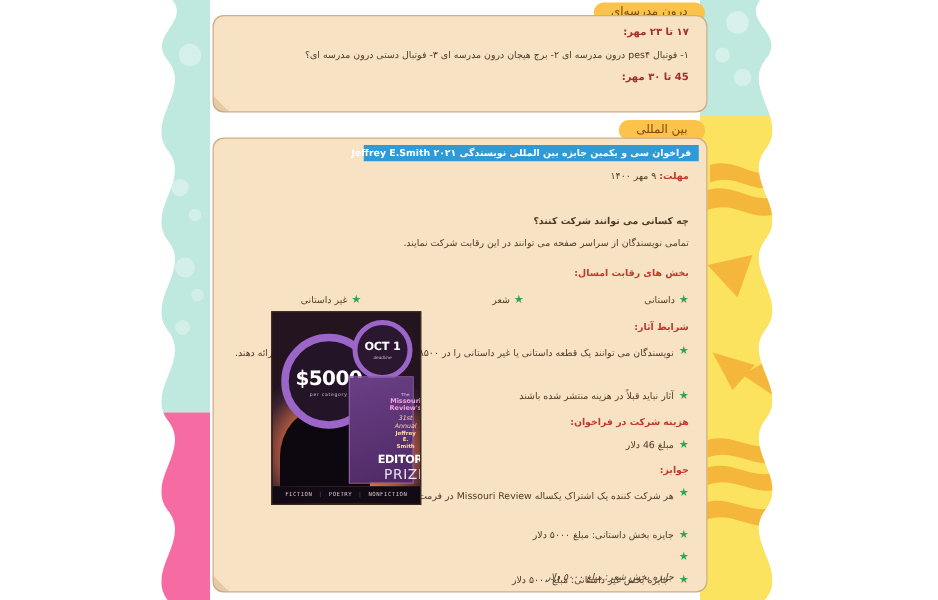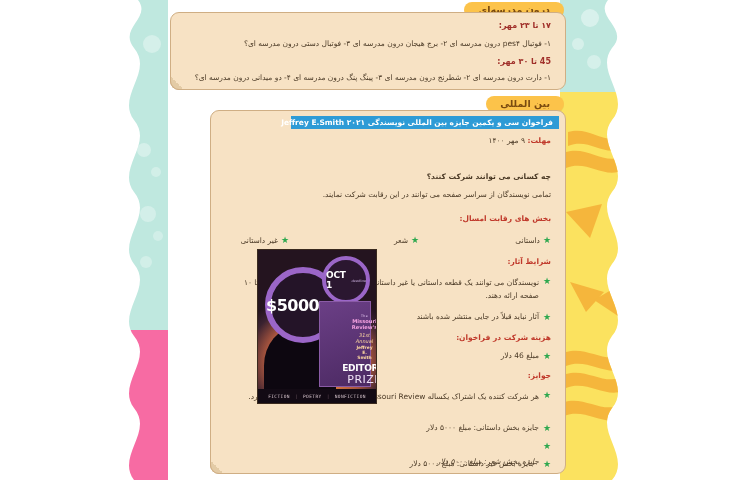--- a/index.html
+++ b/index.html
@@ -44,21 +44,21 @@
     width: 400px;
     height: 480px;
   }
 
   
   .section-tab {
     position: absolute;
     background: #fcc34a;
     color: #7a4a10;
     font-size: 9.5px;
-    font-weight: bold;
+    font-weight: normal;
     border-radius: 10px;
     padding: 2.5px 14px 3.5px 14px;
     line-height: 1;
     white-space: nowrap;
     box-shadow: 0 1px 0 rgba(0,0,0,0.06);
     direction: rtl;
     text-align: center;
   }
   #tab-school { right: 4px; top: 2px; }
   #tab-intl   { right: 4px; top: 96px; }
@@ -87,21 +87,21 @@
 
   #panel-school {
     right: 2px;
     top: 12px;
     width: 396px;
     height: 78px;
   }
   #panel-intl {
     right: 2px;
     top: 110px;
-    width: 356px;
+    width: 396px;
     height: 364px;
   }
 
   
   .sch-date {
     position: absolute;
     right: 14px;
     color: #a0302a;
     font-size: 8px;
     font-weight: bold;
@@ -238,21 +238,21 @@
     gap: 5px;
     font-family: "DejaVu Sans Mono", monospace;
     text-transform: uppercase;
   }
   #poster-bottombar span.sep { color: #6b5560; }
 
   .poster-circle {
     position: absolute;
     border-radius: 50%;
     display: flex;
-    flex-direction: row;
+    flex-direction: column;
     align-items: center;
     justify-content: center;
     color: #ffffff;
   }
   #poster-price {
     left: 7px;
     top: 17px;
     width: 64px;
     height: 64px;
     background: #241428;
@@ -398,21 +398,20 @@
 
     <div class="section-tab" id="tab-school">درون مدرسه‌ای</div>
 
     <div class="panel" id="panel-school">
       <div class="fold"></div>
 
       <div class="sch-date" id="sch-date-1">۱۷ تا ۲۳ مهر:</div>
       <div class="sch-items" id="sch-items-1">۱- فوتبال pes۴ درون مدرسه ای ۲- برج هیجان درون مدرسه ای ۳- فوتبال دستی درون مدرسه ای؟</div>
 
       <div class="sch-date" id="sch-date-2">45 تا ۳۰ مهر:</div>
-      <div class="sch-items" id="sch-items-2">۱- دارت درون مدرسه ای ۲- شطرنج درون مدرسه ای ۳- پینگ پنگ درون مدرسه ای ۴- دو میدانی درون مدرسه ای؟</div>
     </div>
 
     <div class="section-tab" id="tab-intl">بین المللی</div>
 
     <div class="panel" id="panel-intl">
       <div class="fold"></div>
 
       <div id="intl-title">فراخوان سی و یکمین جایزه بین المللی نویسندگی ۲۰۲۱ Jeffrey E.Smith</div>
 
       <div class="line" style="top:25px;">
@@ -438,21 +437,21 @@
         </div>
       </div>
 
       <div class="line heading" style="top:146px;">شرایط آثار:</div>
 
       <span class="star" style="right:14px; top:166px;">★</span>
       <div style="position:absolute; right:26px; left:14px; top:165px; font-size:7.5px; color:#4b3a26;
                   direction:rtl; text-align:right; line-height:1.75;">نویسندگان می توانند یک قطعه داستانی یا غیر داستانی را در ۸۵۰۰ کلمه و یا هر تعداد شعر تا ۱۰ صفحه ارائه دهند.</div>
 
       <span class="star" style="right:14px; top:202px;">★</span>
-      <div class="line" style="right:26px; top:201px;">آثار نباید قبلاً در جایی منتشر شده باشند</div>
+      <div class="line" style="right:26px; top:201px;">آثار نباید قبلاً در هزینه منتشر شده باشند</div>
 
       <div class="line heading" style="top:222px;">هزینه شرکت در فراخوان:</div>
 
       <span class="star" style="right:14px; top:241px;">★</span>
       <div class="line" style="right:26px; top:240px;">مبلغ 46 دلار</div>
 
       <div class="line heading" style="top:260px;">جوایز:</div>
 
       <span class="star" style="right:14px; top:280px;">★</span>
       <div style="position:absolute; right:26px; left:14px; top:279px; font-size:7.5px; color:#4b3a26;

